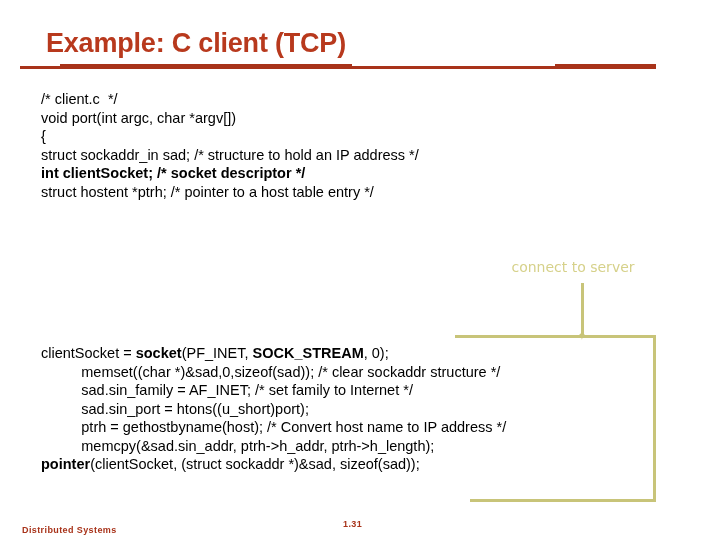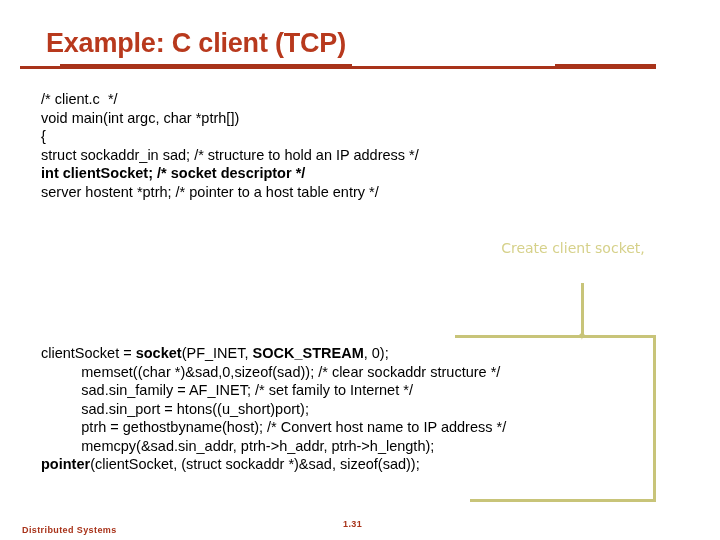--- a/index.html
+++ b/index.html
@@ -102,37 +102,37 @@
 <div id="slide">
 
   <div id="slide-title">Example: C client (TCP)</div>
 
   <div class="rule" id="rule-thin-left"></div>
   <div class="rule" id="rule-thick-left"></div>
   <div class="rule" id="rule-thin-mid"></div>
   <div class="rule" id="rule-thick-right"></div>
 
   <div class="code" id="code-block-1"><span>/* client.c  */</span>
-<span>void main(int argc, char *ptrh[])</span>
+<span>void port(int argc, char *argv[])</span>
 <span>{</span>
 <span>struct sockaddr_in sad; /* structure to hold an IP address */</span>
 <b>int clientSocket; /* socket descriptor */</b>
-<span>server hostent *ptrh; /* pointer to a host table entry */</span></div>
+<span>struct hostent *ptrh; /* pointer to a host table entry */</span></div>
 
 
 
   <div class="code" id="code-block-4"><span>clientSocket = <b>socket</b>(PF_INET, <b>SOCK_STREAM</b>, 0);</span>
 <span>          memset((char *)&amp;sad,0,sizeof(sad)); /* clear sockaddr structure */</span>
 <span>          sad.sin_family = AF_INET; /* set family to Internet */</span>
 <span>          sad.sin_port = htons((u_short)port);</span>
 <span>          ptrh = gethostbyname(host); /* Convert host name to IP address */</span>
 <span>          memcpy(&amp;sad.sin_addr, ptrh-&gt;h_addr, ptrh-&gt;h_length);</span>
 <span><b>pointer</b>(clientSocket, (struct sockaddr *)&amp;sad, sizeof(sad));</span></div>
 
-  <div id="callout-text"><span>Create client socket,</span><br></div>
+  <div id="callout-text"><br><span>connect to server</span></div>
 
   <div class="callout-line" id="callout-stem"></div>
   <div class="callout-line" id="callout-box-top"></div>
   <div class="callout-line" id="callout-box-right"></div>
   <div class="callout-line" id="callout-box-bottom"></div>
   <div id="callout-marker">✦</div>
 
   <div class="footer" id="footer-left">Distributed Systems</div>
   <div class="footer" id="footer-page">1.31</div>
 

